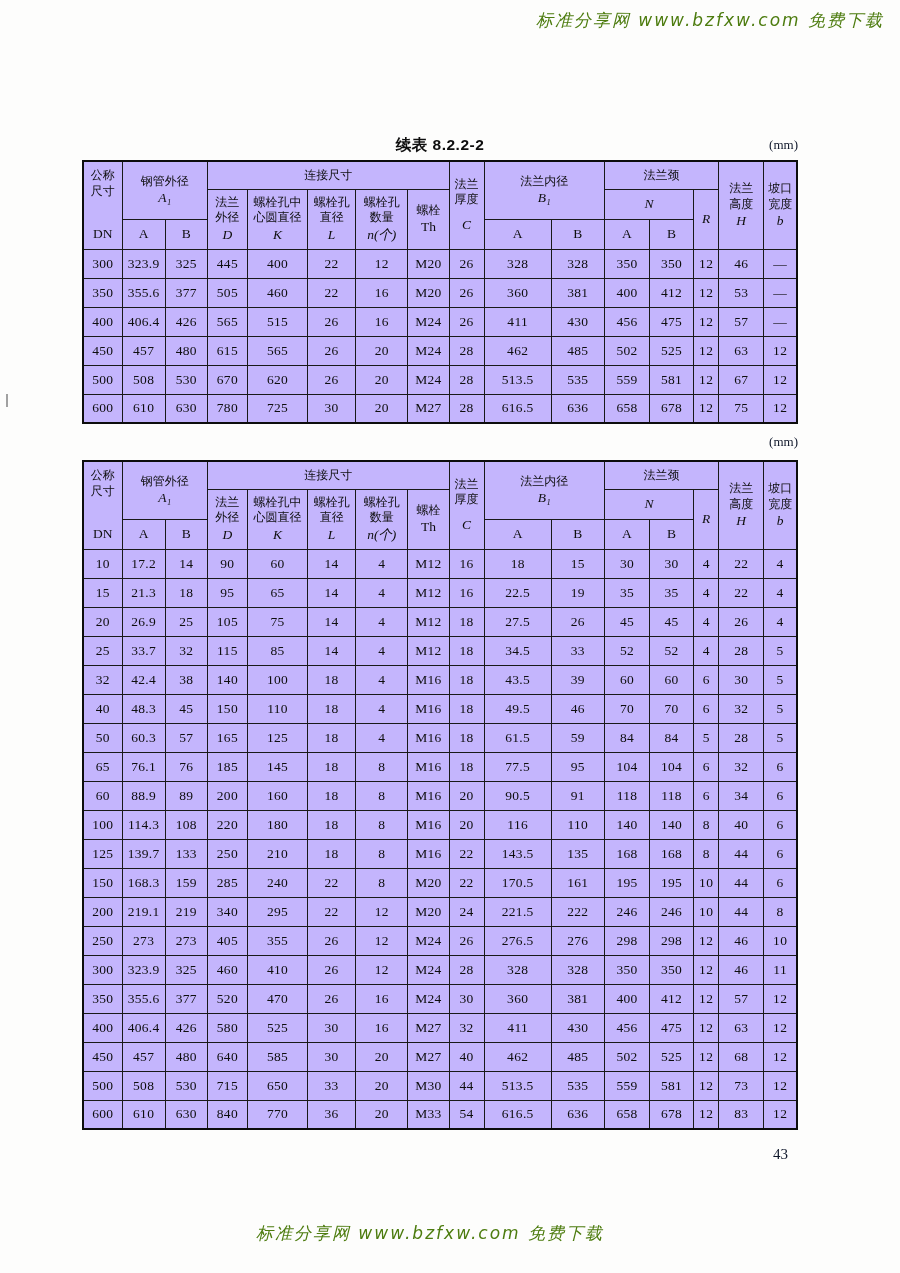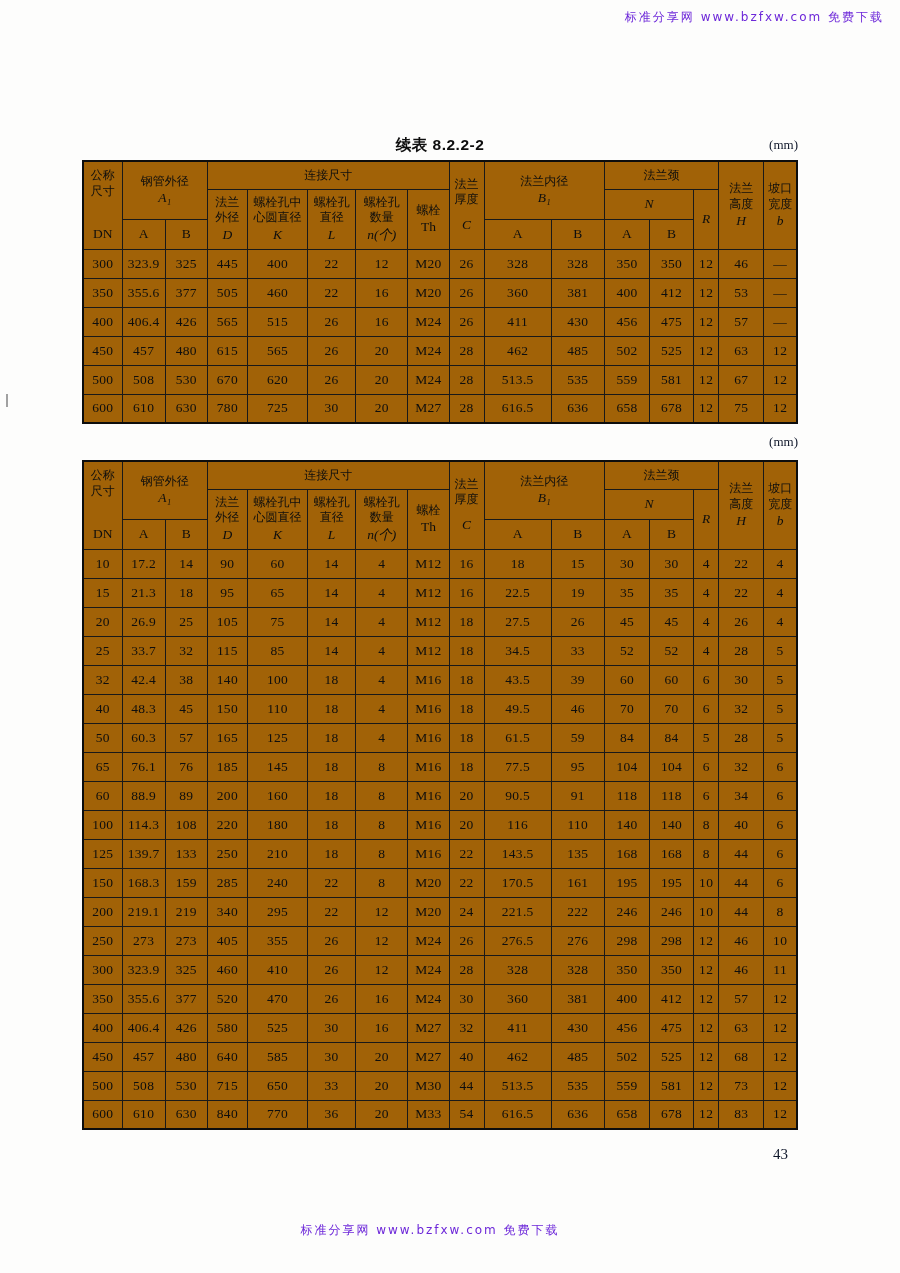--- a/index.html
+++ b/index.html
@@ -4,23 +4,24 @@
 <style>
   * { box-sizing: border-box; }
   html,body { margin:0; padding:0; background:#e8e8e8; }
   .page {
     position:relative; width:900px; height:1273px; margin:0 auto;
     background:#fdfdfc; color:#111;
     font-family:"Liberation Sans", sans-serif;
     overflow:hidden;
   }
   .wm {
-    position:absolute; color:#6d28d9; font-size:12px;
+    position:absolute; color:#4d7c0f; font-size:17px;
     font-family:"DejaVu Sans", sans-serif; letter-spacing:2px;
     white-space:nowrap;
+    font-style:italic;
   }
   .wm-top { top:9px; right:16px; }
   .wm-bottom { top:1222px; left:50%; transform:translateX(calc(-50% - 20px)); }
   .page-num {
     position:absolute; top:1146px; right:112px;
     font-family:"Liberation Serif", serif; font-size:15px; color:#0f172a;
   }
   .scan-artifact {
     position:absolute; left:6px; top:394px; width:2px; height:13px;
     background:#8a8a8a; opacity:.8;
@@ -33,21 +34,21 @@
   .caption-title {
     font-weight:bold; font-size:15.5px; color:#0e0e0e;
     font-family:"Liberation Sans", sans-serif; letter-spacing:.5px;
   }
   .caption-unit {
     position:absolute; right:0; top:0; font-weight:normal; font-size:13px;
     font-family:"Liberation Serif", serif; color:#0f172a;
   }
   table {
     border-collapse:collapse; table-layout:fixed; width:716px;
-    background:#a16207; border:2px solid #0d0d0d;
+    background:#c4b5fd; border:2px solid #0d0d0d;
   }
   td { border:1px solid #191919; text-align:center; vertical-align:middle; padding:0 1px; }
   thead td { font-size:12px; line-height:1.28; color:#0e0e0e; }
   thead tr.hr1 { height:28px; }
   thead tr.hr2 { height:30px; }
   thead tr.hr3 { height:30px; }
   tbody td {
     height:29px; font-family:"Liberation Serif", serif;
     font-size:13.5px; color:#0e0e0e; letter-spacing:.3px;
   }

